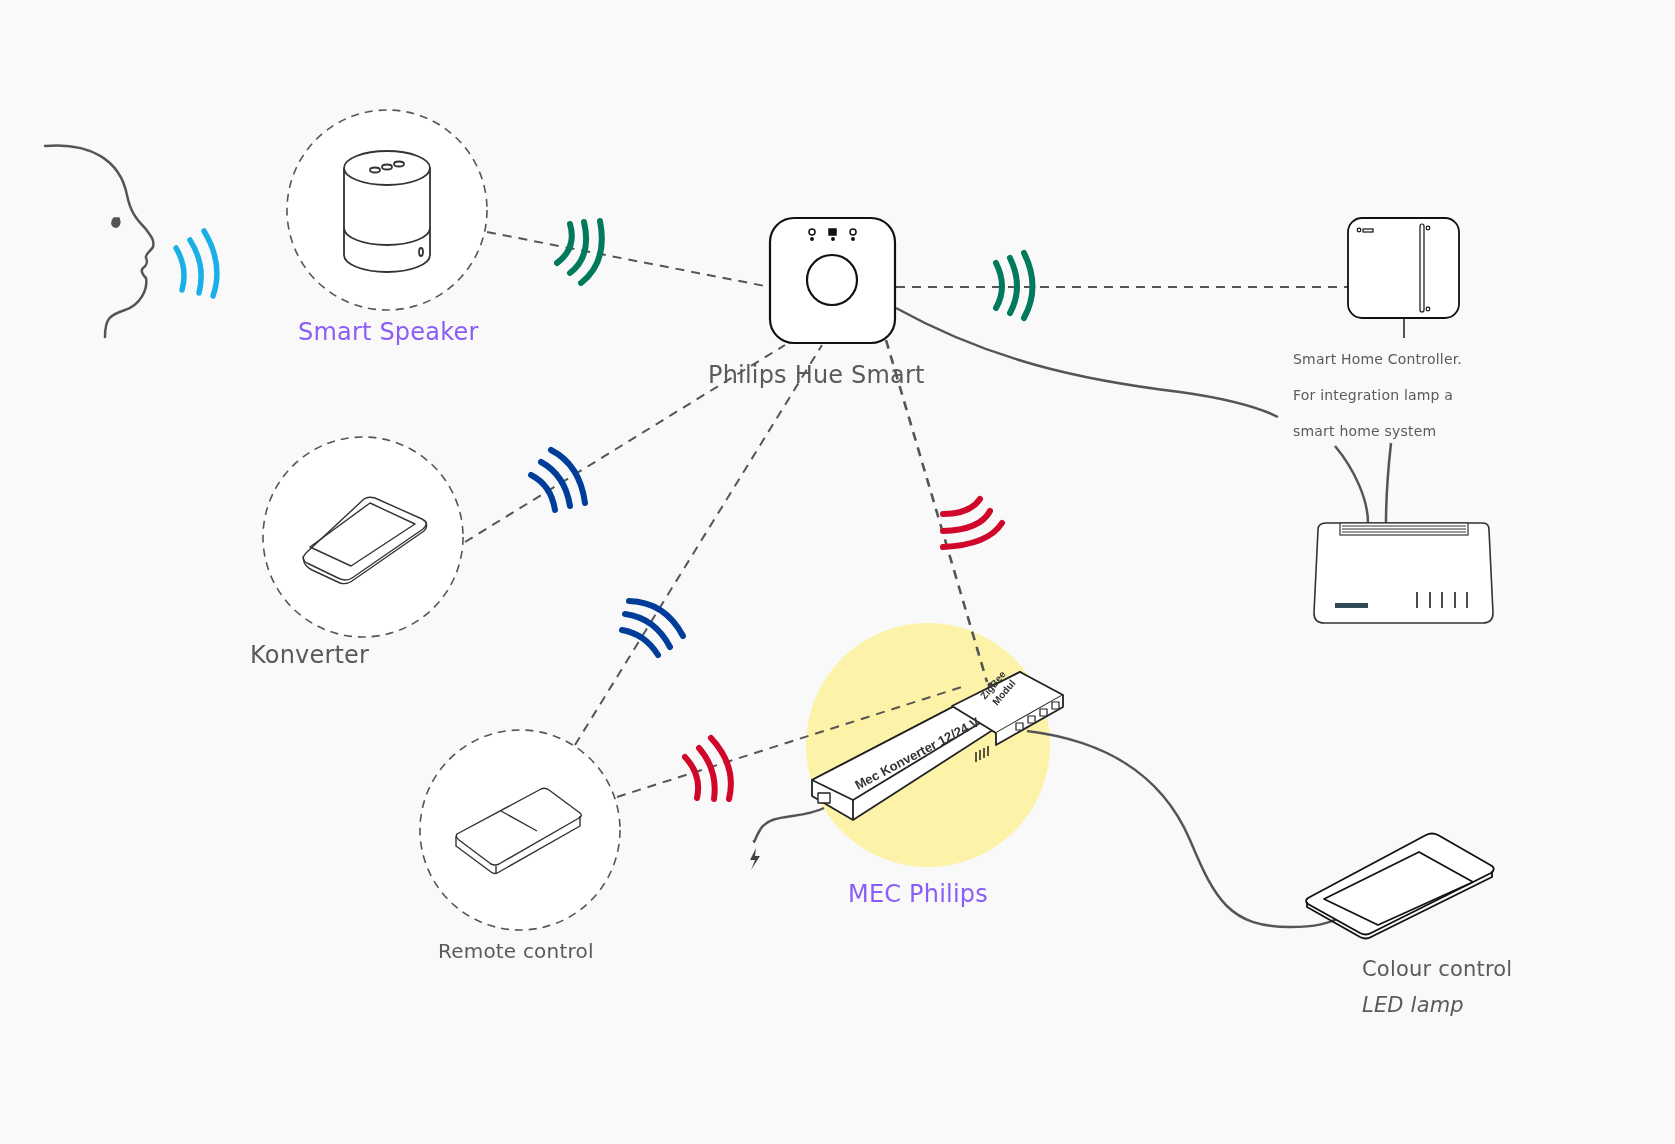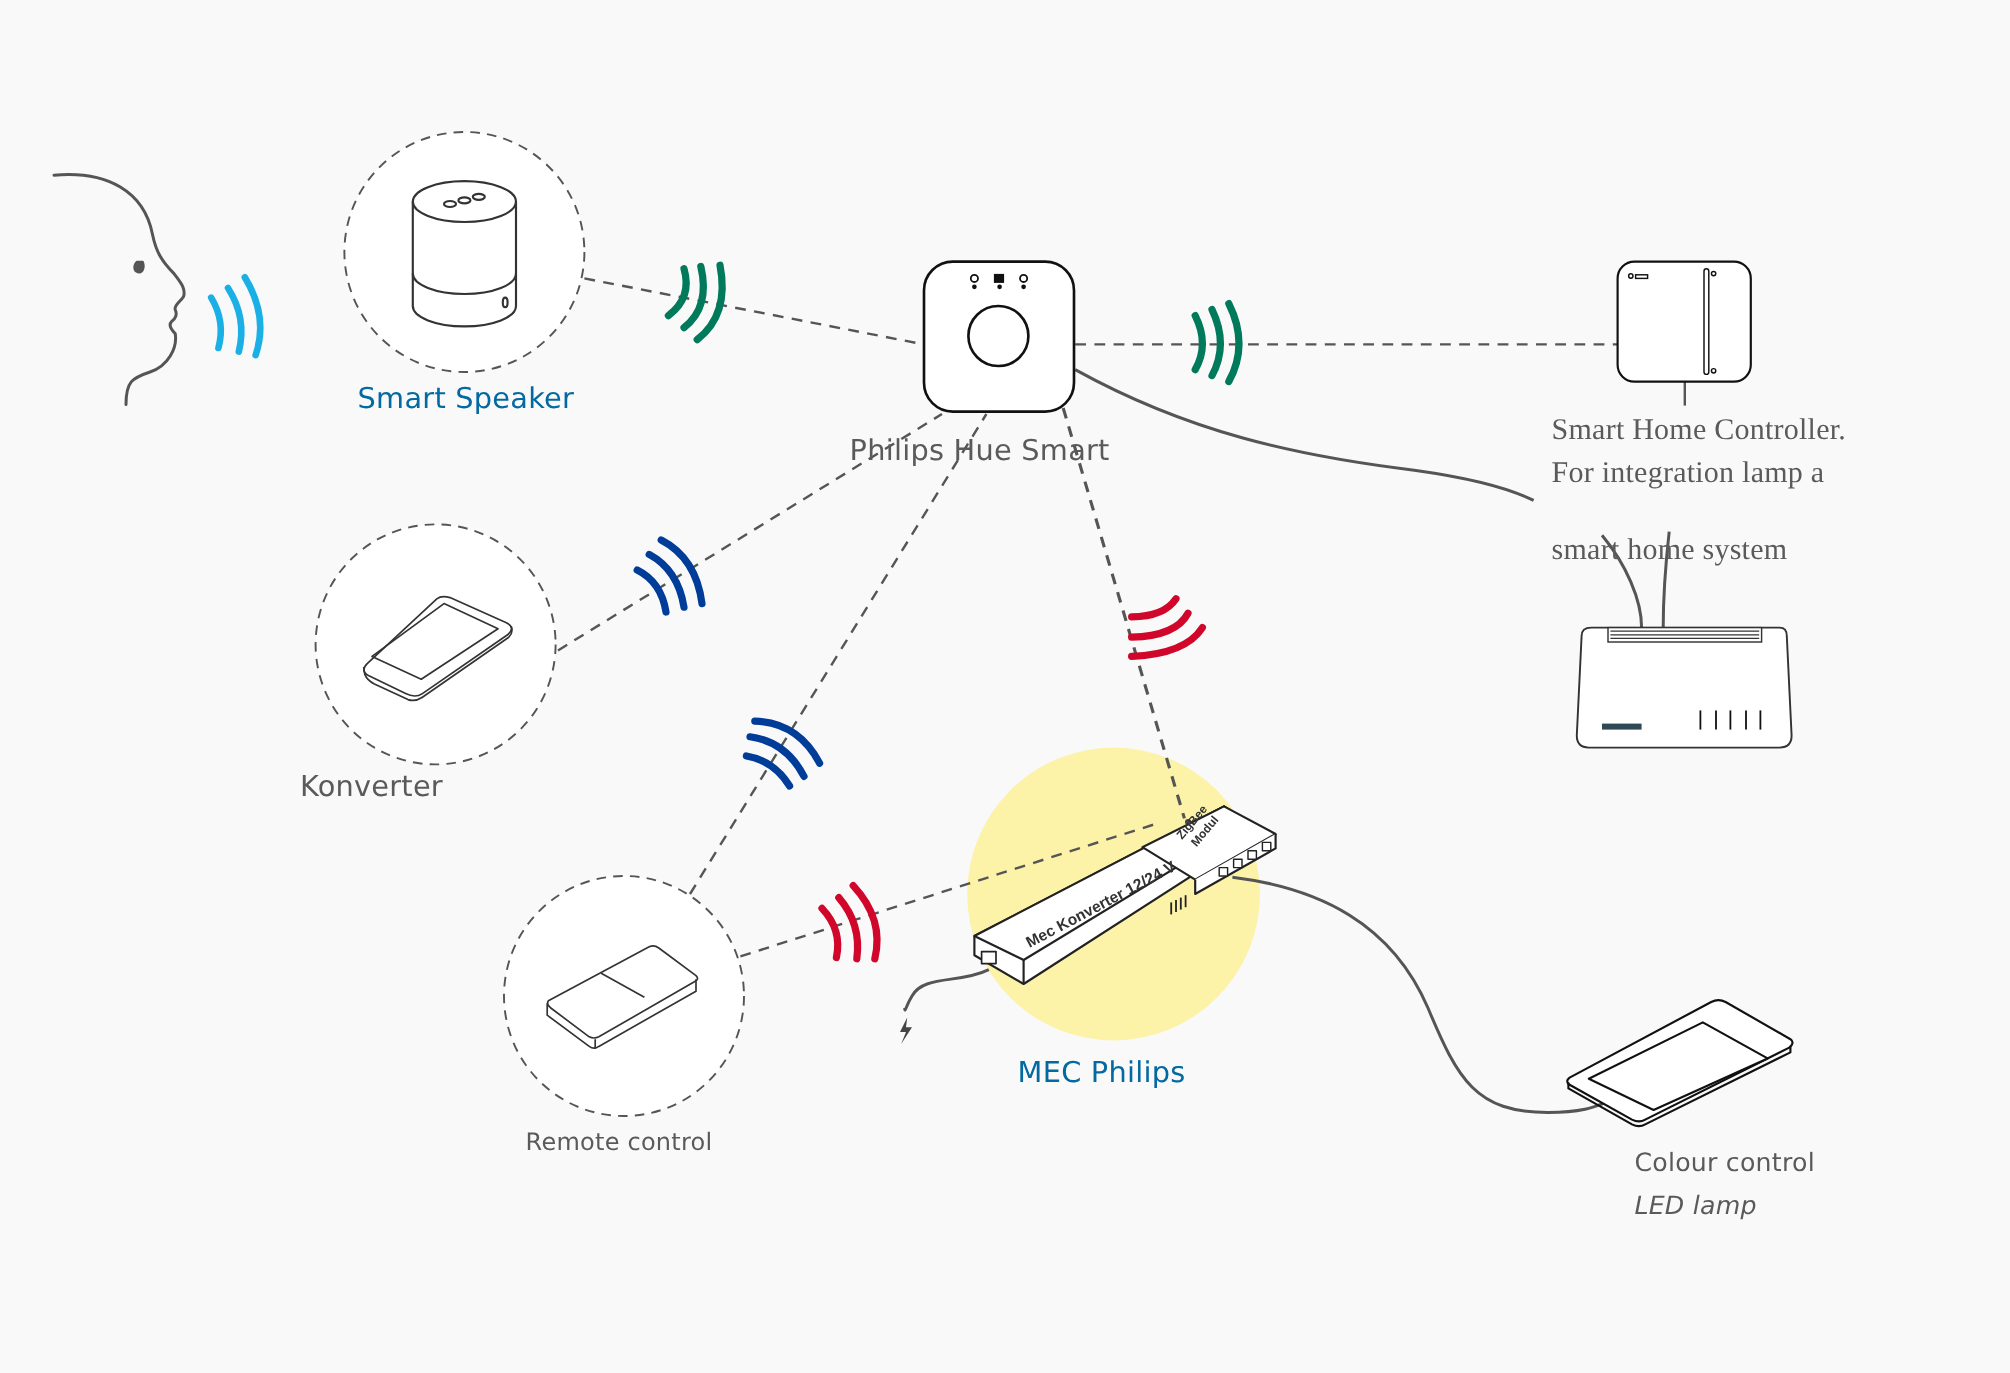--- a/index.html
+++ b/index.html
@@ -7,23 +7,23 @@
     width: 1675px; height: 1144px; background: #f9f9f9;
     position: relative; overflow: hidden;
     font-family: "Liberation Sans", sans-serif;
   }
   svg.diagram { position: absolute; left: 0; top: 0; }
   .label {
     position: absolute; white-space: nowrap;
     font-family: "DejaVu Sans", sans-serif; color: #5a5a5a;
     letter-spacing: 0.2px;
   }
-  .label.dark { color: #0369a1; }
+  .label.dark { color: #8b5cf6; }
   .label.l24 { font-size: 24px; }
-  .label.l22 { font-size: 25px; line-height: 36px; font-family: Liberation Serif, serif; }
+  .label.l22 { font-size: 14px; line-height: 36px; }
   .label.l20 { font-size: 20px; }
   .label.l21 { font-size: 21px; line-height: 36px; }
 </style>
 </head>
 <body>
 
 <svg class="diagram" width="1675" height="1144" viewBox="0 0 1675 1144">
 
   <circle cx="928" cy="745" r="122" fill="#fcf2a8"></circle>
 
@@ -196,18 +196,18 @@
     <path d="M1308 898 L 1426 835 Q 1432 832, 1438 835 L 1492 866 Q 1496 869, 1491 873 L 1371 933 Q 1366 936, 1360 933 L 1308 904 Q 1304 901, 1308 898 Z"></path>
     <path d="M1307 902 V 907 L 1360 937 Q 1366 940, 1371 937 L 1492 877 V 872" fill="none"></path>
     <path d="M1324 899 L 1419 852 L 1473 882 L 1378 925 Z"></path>
   </g>
 </svg>
 
 <div class="label l24 dark" style="left:298px; top:318px;">Smart Speaker</div>
 <div class="label l24" style="left:708px; top:361px;">Philips Hue Smart</div>
 <div class="label l22" style="left:1293px; top:341px;">Smart Home Controller.</div>
 <div class="label l22" style="left:1293px; top:377px;">For integration lamp a</div>
-<div class="label l22" style="left:1293px; top:413px;margin-top:28px;">smart home system</div>
+<div class="label l22" style="left:1293px; top:413px;">smart home system</div>
 <div class="label l24" style="left:250px; top:641px;">Konverter</div>
 <div class="label l20" style="left:427px; top:939px;margin-left:11px;">Remote control</div>
 <div class="label l24 dark" style="left:848px; top:880px;">MEC Philips</div>
 <div class="label l21" style="left:1362px; top:951px;">Colour control</div>
 <div class="label l21" style="left:1362px; top:987px;font-style:italic;">LED lamp</div>
 
 </body></html>

